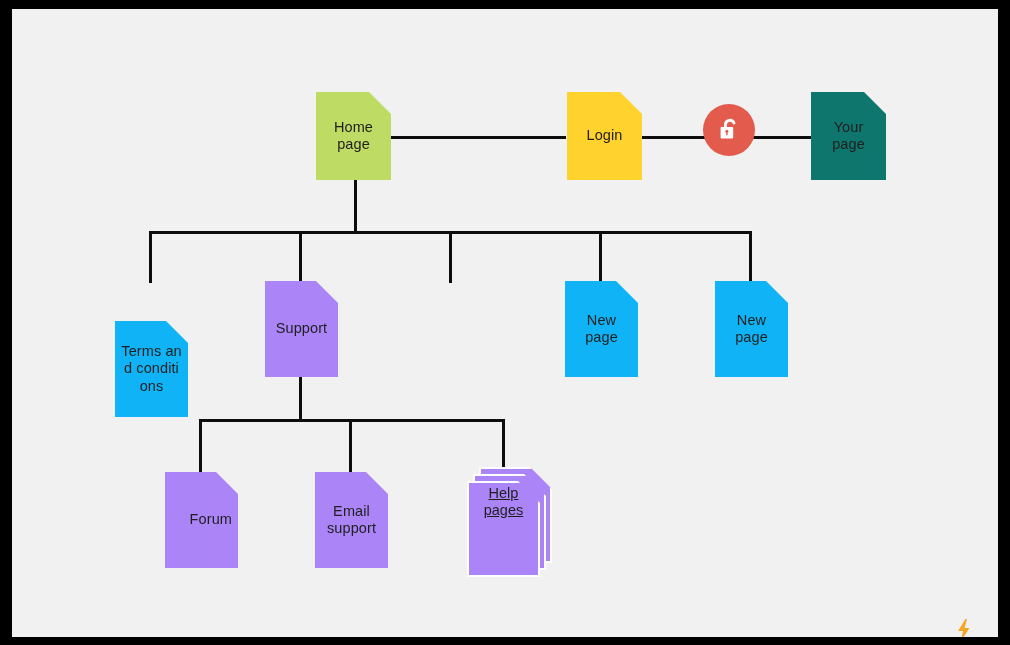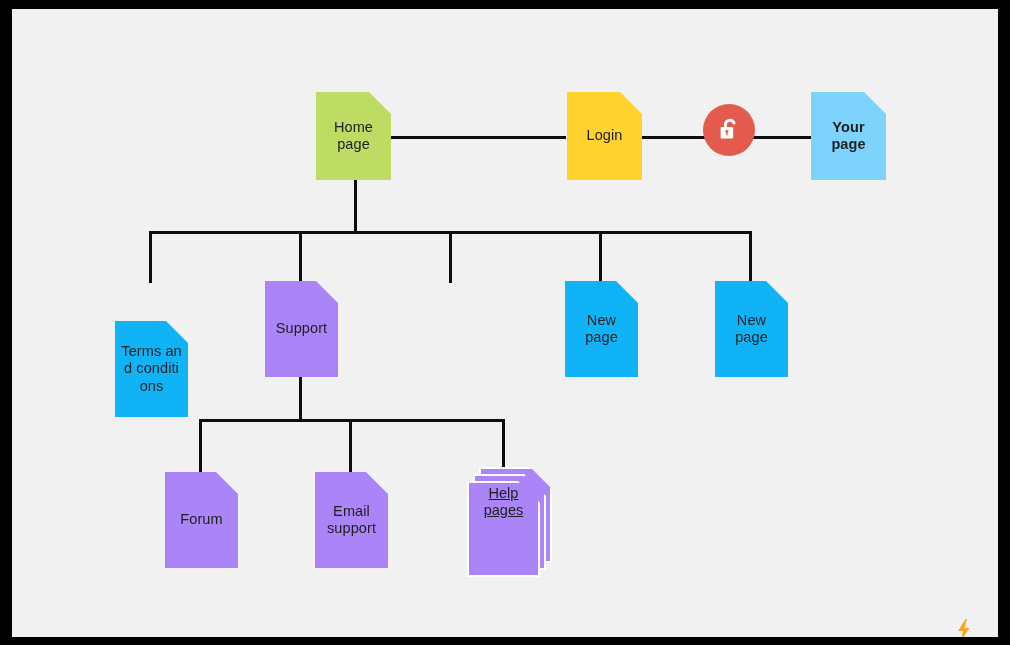--- a/index.html
+++ b/index.html
@@ -143,42 +143,42 @@
 
     <div class="lock-badge" style="left:691px; top:95px; width:52px; height:52px; background:#e25b4c;">
       <svg width="30" height="30" viewBox="0 0 30 30">
         <path d="M11.4 12.2 V9.6 a4.5 4.5 0 0 1 8.6 -1.6" fill="none" stroke="#ffffff" stroke-width="2.9" stroke-linecap="round"></path>
         <rect x="6.6" y="12.0" width="12.6" height="11.4" rx="0.8" fill="#ffffff"></rect>
         <circle cx="12.9" cy="16.3" r="1.5" fill="#e25b4c"></circle>
         <rect x="12.2" y="16.3" width="1.4" height="4.1" rx="0.7" fill="#e25b4c"></rect>
       </svg>
     </div>
 
-    <div class="node" style="left:799px; top:83px; width:75px; height:88px; background:#7dd3fc;font-weight:bold;">
+    <div class="node" style="left:799px; top:83px; width:75px; height:88px; background:#0f766e;">
       <span class="lbl">Your<br>page</span>
     </div>
 
     <div class="node" style="left:103px; top:272px; width:73px; height:96px; background:#10b4f6;margin-top:40px;">
       <span class="lbl">Terms and conditions</span>
     </div>
 
     <div class="node" style="left:253px; top:272px; width:73px; height:96px; background:#ab84f7;">
       <span class="lbl">Support</span>
     </div>
 
 
     <div class="node" style="left:553px; top:272px; width:73px; height:96px; background:#10b4f6;">
       <span class="lbl">New<br>page</span>
     </div>
 
     <div class="node" style="left:703px; top:272px; width:73px; height:96px; background:#10b4f6;">
       <span class="lbl">New<br>page</span>
     </div>
 
-    <div class="node" style="left:153px; top:463px; width:73px; height:96px; background:#ab84f7;">
+    <div class="node" style="left:153px; top:463px; width:73px; height:96px; background:#ab84f7;text-align:right;">
       <span class="lbl">Forum</span>
     </div>
 
     <div class="node" style="left:303px; top:463px; width:73px; height:96px; background:#ab84f7;">
       <span class="lbl">Email<br>support</span>
     </div>
 
     <div class="stack" style="left:455px; top:458px; width:88px; height:110px;">
       <div class="sheet" style="left:12px; top:0px; width:73px; height:96px; background:#ab84f7;"></div>
       <div class="sheet" style="left:6px; top:7px; width:73px; height:96px; background:#ab84f7;"></div>

